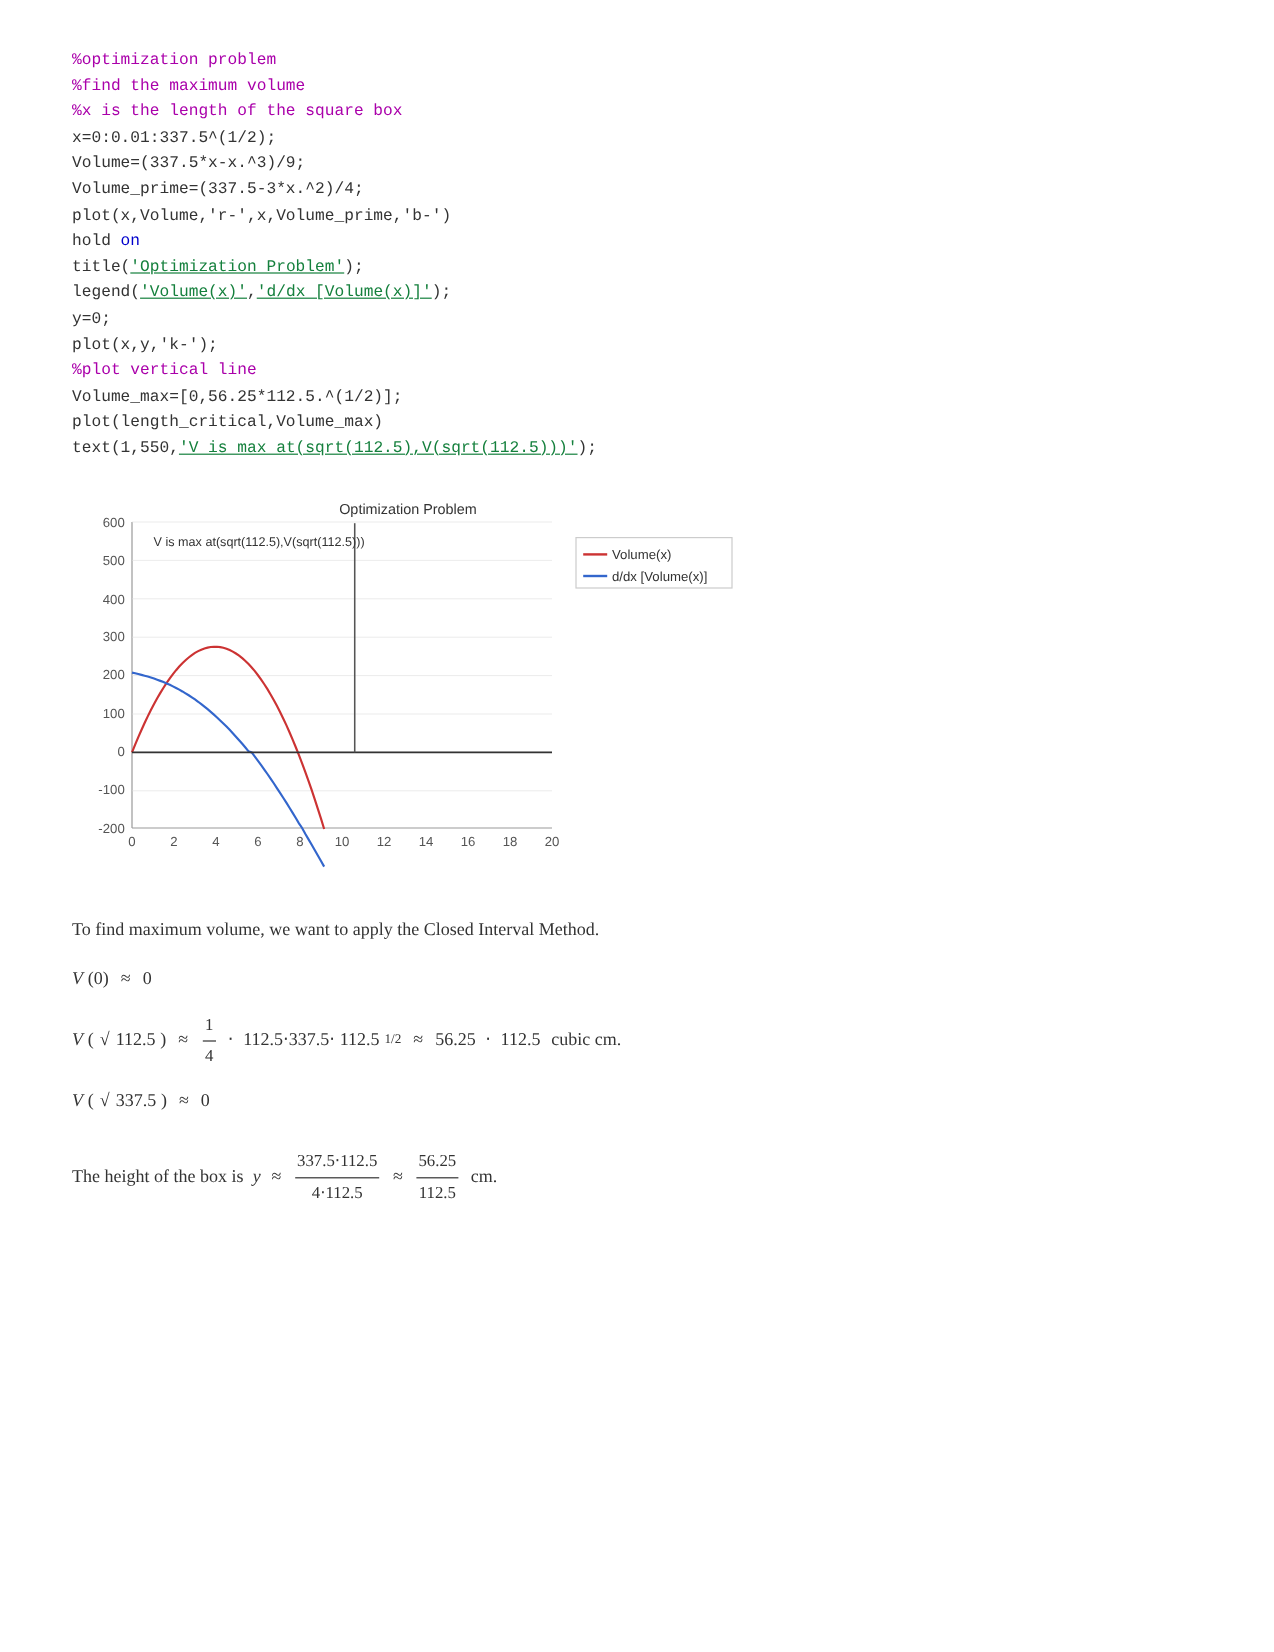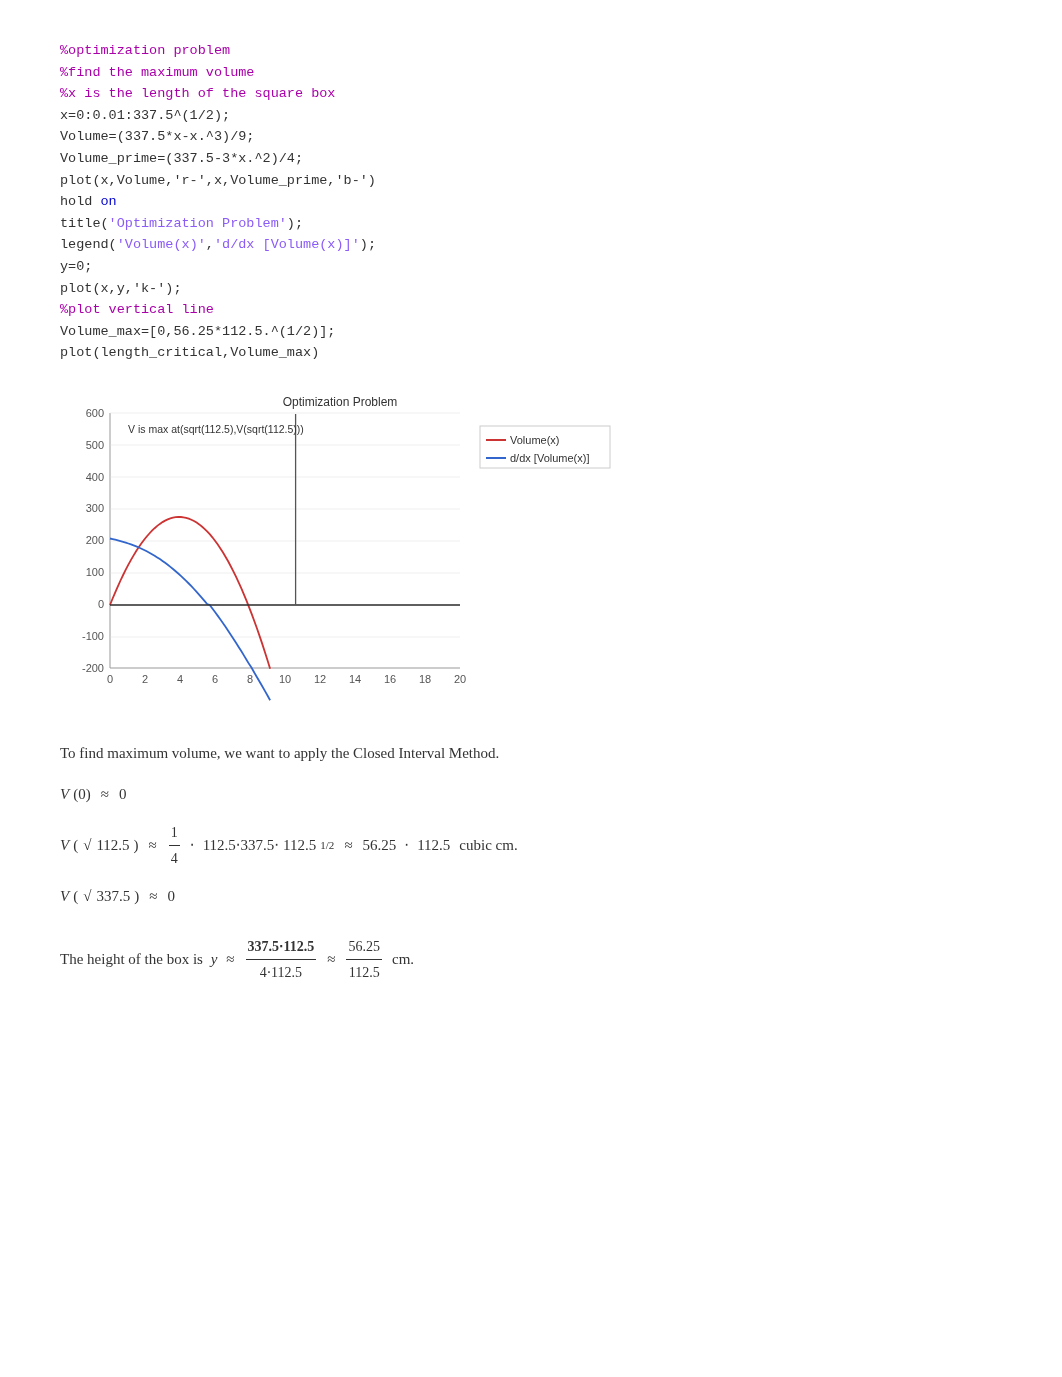--- a/index.html
+++ b/index.html
@@ -16,21 +16,21 @@
     
     .code-block {
       font-family: 'Courier New', Courier, monospace;
       font-size: 13.5px;
       line-height: 1.6;
       margin-bottom: 24px;
     }
     .code-comment { color: #aa00aa; }
     .code-normal { color: #333; text-align: right; }
     .code-keyword { color: #0000cc; }
-    .code-string { color: #8b5cf6; }
+    .code-string { color: #15803d; text-decoration: underline; }
 
     
     .chart-container {
       margin: 20px 0 32px 0;
       display: flex;
       justify-content: flex-start;
     }
 
     
     .math-text {
@@ -84,20 +84,23 @@
     <span class="code-normal">title(</span><span class="code-string">'Optimization Problem'</span><span class="code-normal">);</span>
   </div>
   <div>
     <span class="code-normal">legend(</span><span class="code-string">'Volume(x)'</span><span class="code-normal">,</span><span class="code-string">'d/dx [Volume(x)]'</span><span class="code-normal">);</span>
   </div>
   <div><span class="code-normal">y=0;</span></div>
   <div><span class="code-normal">plot(x,y,'k-');</span></div>
   <div><span class="code-comment">%plot vertical line</span></div>
   <div><span class="code-normal">Volume_max=[0,56.25*112.5.^(1/2)];</span></div>
   <div><span class="code-normal">plot(length_critical,Volume_max)</span></div>
+  <div>
+    <span class="code-normal">text(1,550,</span><span class="code-string">'V is max at(sqrt(112.5),V(sqrt(112.5)))'</span><span class="code-normal">);</span>
+  </div>
 </div>
 
 <div class="chart-container">
   <svg width="560" height="320">
 
     <text x="280" y="18" text-anchor="middle" font-family="Arial, sans-serif" font-size="12" fill="#333">Optimization Problem</text>
 
     <line x1="50" y1="25" x2="50" y2="280" stroke="#999" stroke-width="1"></line>
     <line x1="50" y1="280" x2="400" y2="280" stroke="#999" stroke-width="1"></line>
 
@@ -319,21 +322,21 @@
     <span>)</span>
     <span style="margin: 0 6px;">≈</span>
     <span>0</span>
   </div>
 
   <div class="math-line" style="margin-top:24px;">
     <span style="font-family: 'Times New Roman', serif; font-size:15px;">The height of the box is&nbsp;</span>
     <span class="math-italic">y</span>
     <span style="margin:0 5px;">≈</span>
     <div class="fraction">
-      <span class="numerator" style="white-space:nowrap;font-weight:bold;">337.5⋅112.5</span>
+      <span class="numerator" style="white-space:nowrap;">337.5⋅112.5</span>
       <span class="denominator" style="white-space:nowrap;">4⋅112.5</span>
     </div>
     <span style="margin:0 5px;">≈</span>
     <div class="fraction">
       <span class="numerator">56.25</span>
       <span class="denominator">112.5</span>
     </div>
     <span style="margin-left:4px;">cm.</span>
   </div>
 </div>

